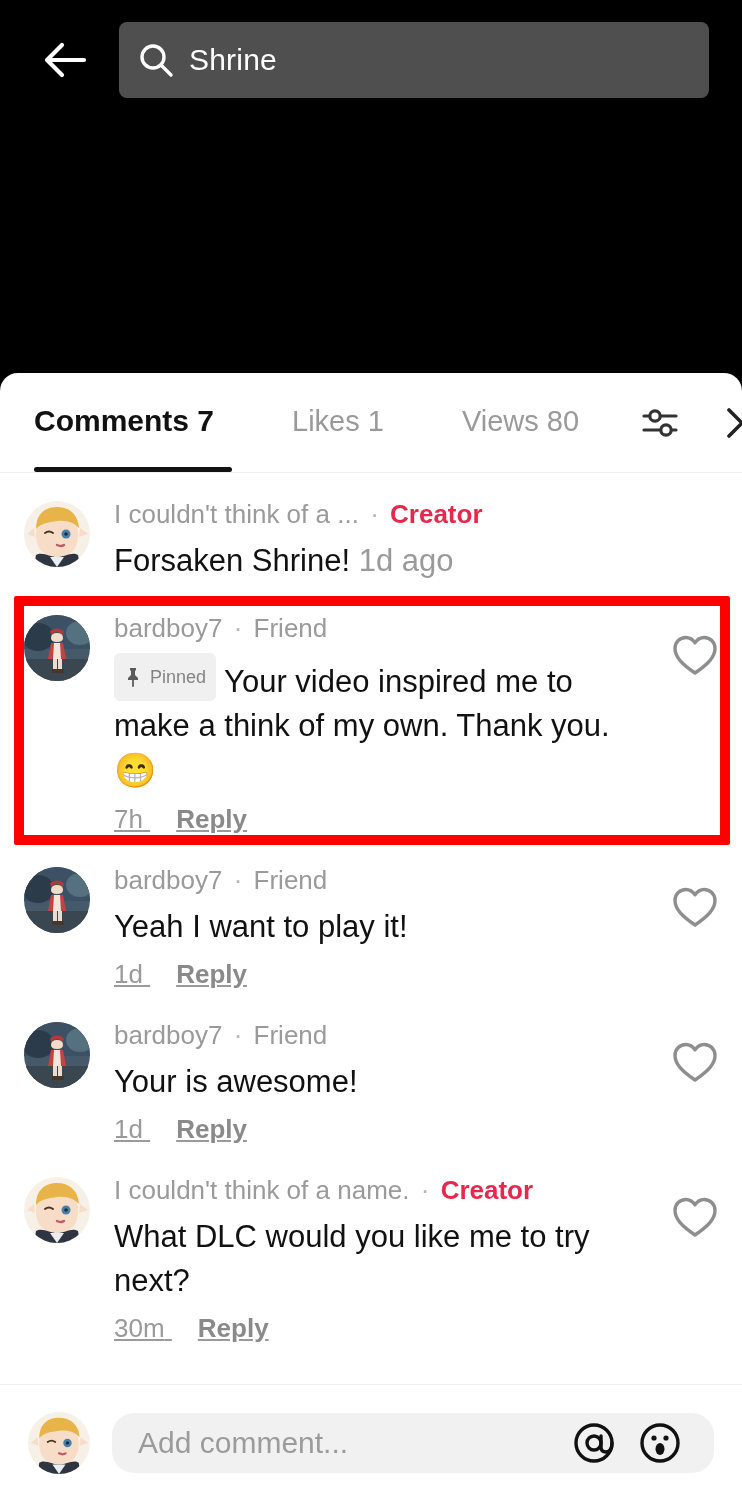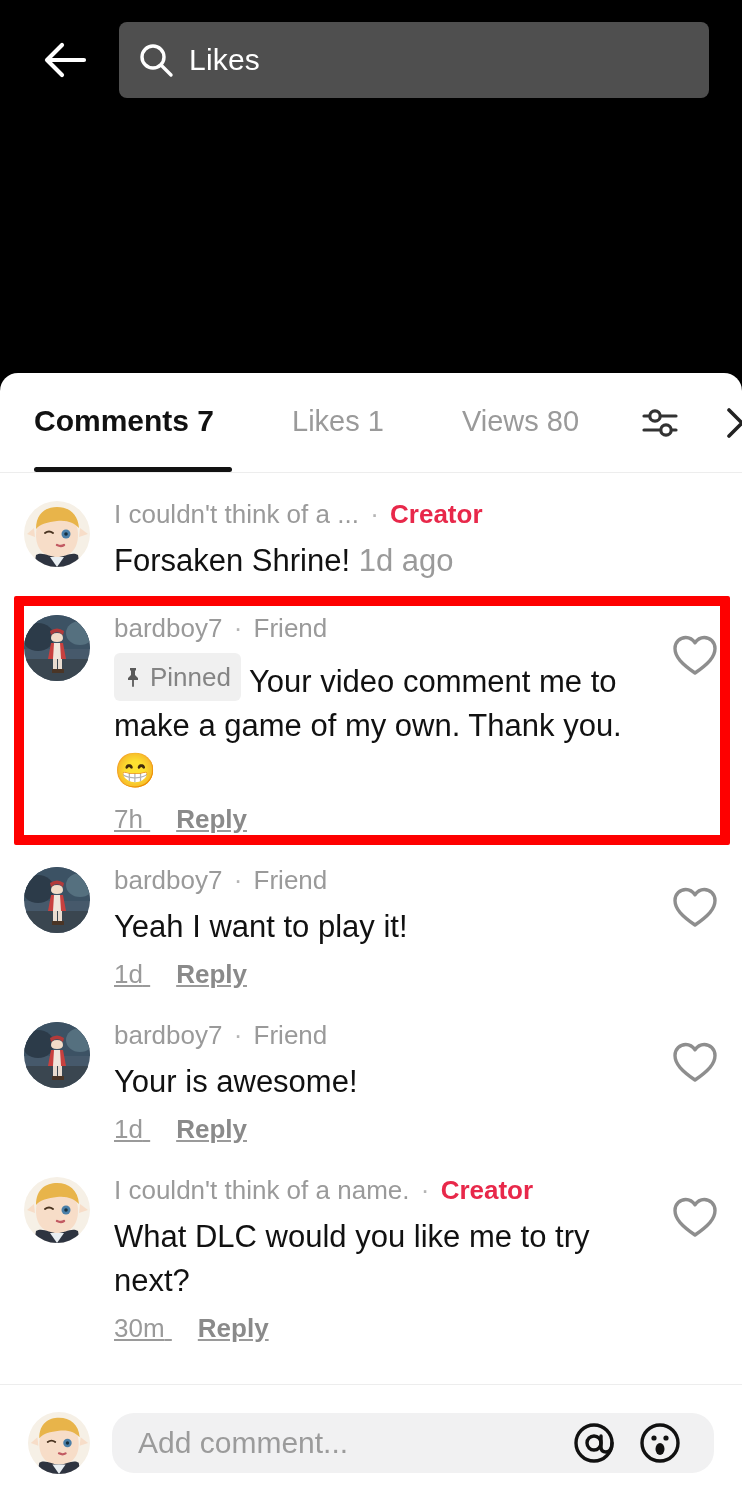--- a/index.html
+++ b/index.html
@@ -65,21 +65,21 @@
   .c-head .dot { color: #b5b5b5; padding: 0 4px; }
   .c-badge-creator { color: #e8284a; font-weight: bold; }
   .c-badge-friend { color: #9a9a9a; }
   .c-text {
     font-size: 31px; color: #111; line-height: 44px; margin-top: 8px;
     word-wrap: break-word;
   }
   .pinned-chip {
     display: inline-flex; align-items: center; background: #f0f0f0;
     border-radius: 6px; padding: 2px 10px 2px 8px; margin-right: 8px;
-    font-size: 26px; color: #848484; vertical-align: 4px;
+    font-size: 18px; color: #848484; vertical-align: 4px;
   }
   .pinned-chip .pin-glyph { margin-right: 6px; display:inline-flex; }
   .emoji { font-size: 34px; line-height: 44px; }
   .c-meta { margin-top: 10px; font-size: 26px; color: #9a9a9a; text-decoration: underline; }
   .c-meta .reply { margin-left: 26px; font-weight: bold; color: #8a8a8a; }
   .like-col { flex: 0 0 70px; display: flex; justify-content: center; padding-top: 22px; }
 
   
   .highlight-box {
     position: absolute; left: 14px; top: 596px; width: 716px; height: 249px;
@@ -111,21 +111,21 @@
         <path d="M44 24 H8 M22 9 L7 24 L22 39" stroke="#ffffff" stroke-width="4.2" fill="none" stroke-linecap="round" stroke-linejoin="round"></path>
       </svg>
     </div>
     <div class="searchbar">
       <span class="search-icon">
         <svg width="38" height="38" viewBox="0 0 38 38">
           <circle cx="16" cy="16" r="11" stroke="#ffffff" stroke-width="3.4" fill="none"></circle>
           <path d="M24.5 24.5 L34 34" stroke="#ffffff" stroke-width="3.4" stroke-linecap="round"></path>
         </svg>
       </span>
-      <span class="search-text">Likes</span>
+      <span class="search-text">Shrine</span>
     </div>
   </div>
 
   <div class="video-area"></div>
 
   <div class="sheet">
 
     <div class="tabs-row">
       <div class="tabs">
         <div class="tab active">Comments 7</div>
@@ -207,21 +207,21 @@
           </div>
           <div class="c-text">
             <span class="pinned-chip">
               <span class="pin-glyph">
                 <svg width="22" height="22" viewBox="0 0 22 22">
                   <path d="M8 2 h6 v2 l-1 1 v4 l3 3 v2 H6 v-2 l3 -3 V5 L8 4Z" fill="#5a5a5a"></path>
                   <path d="M11 14 v6" stroke="#5a5a5a" stroke-width="1.8" stroke-linecap="round"></path>
                 </svg>
               </span>
               <span>Pinned</span>
-            </span><span>Your video comment me to make a game of my own. Thank you.</span>
+            </span><span>Your video inspired me to make a think of my own. Thank you.</span>
             <br>
             <span class="emoji">😁</span>
           </div>
           <div class="c-meta">
             <span>7h</span>
             <span class="reply">Reply</span>
           </div>
         </div>
         <div class="like-col">
           <span>

